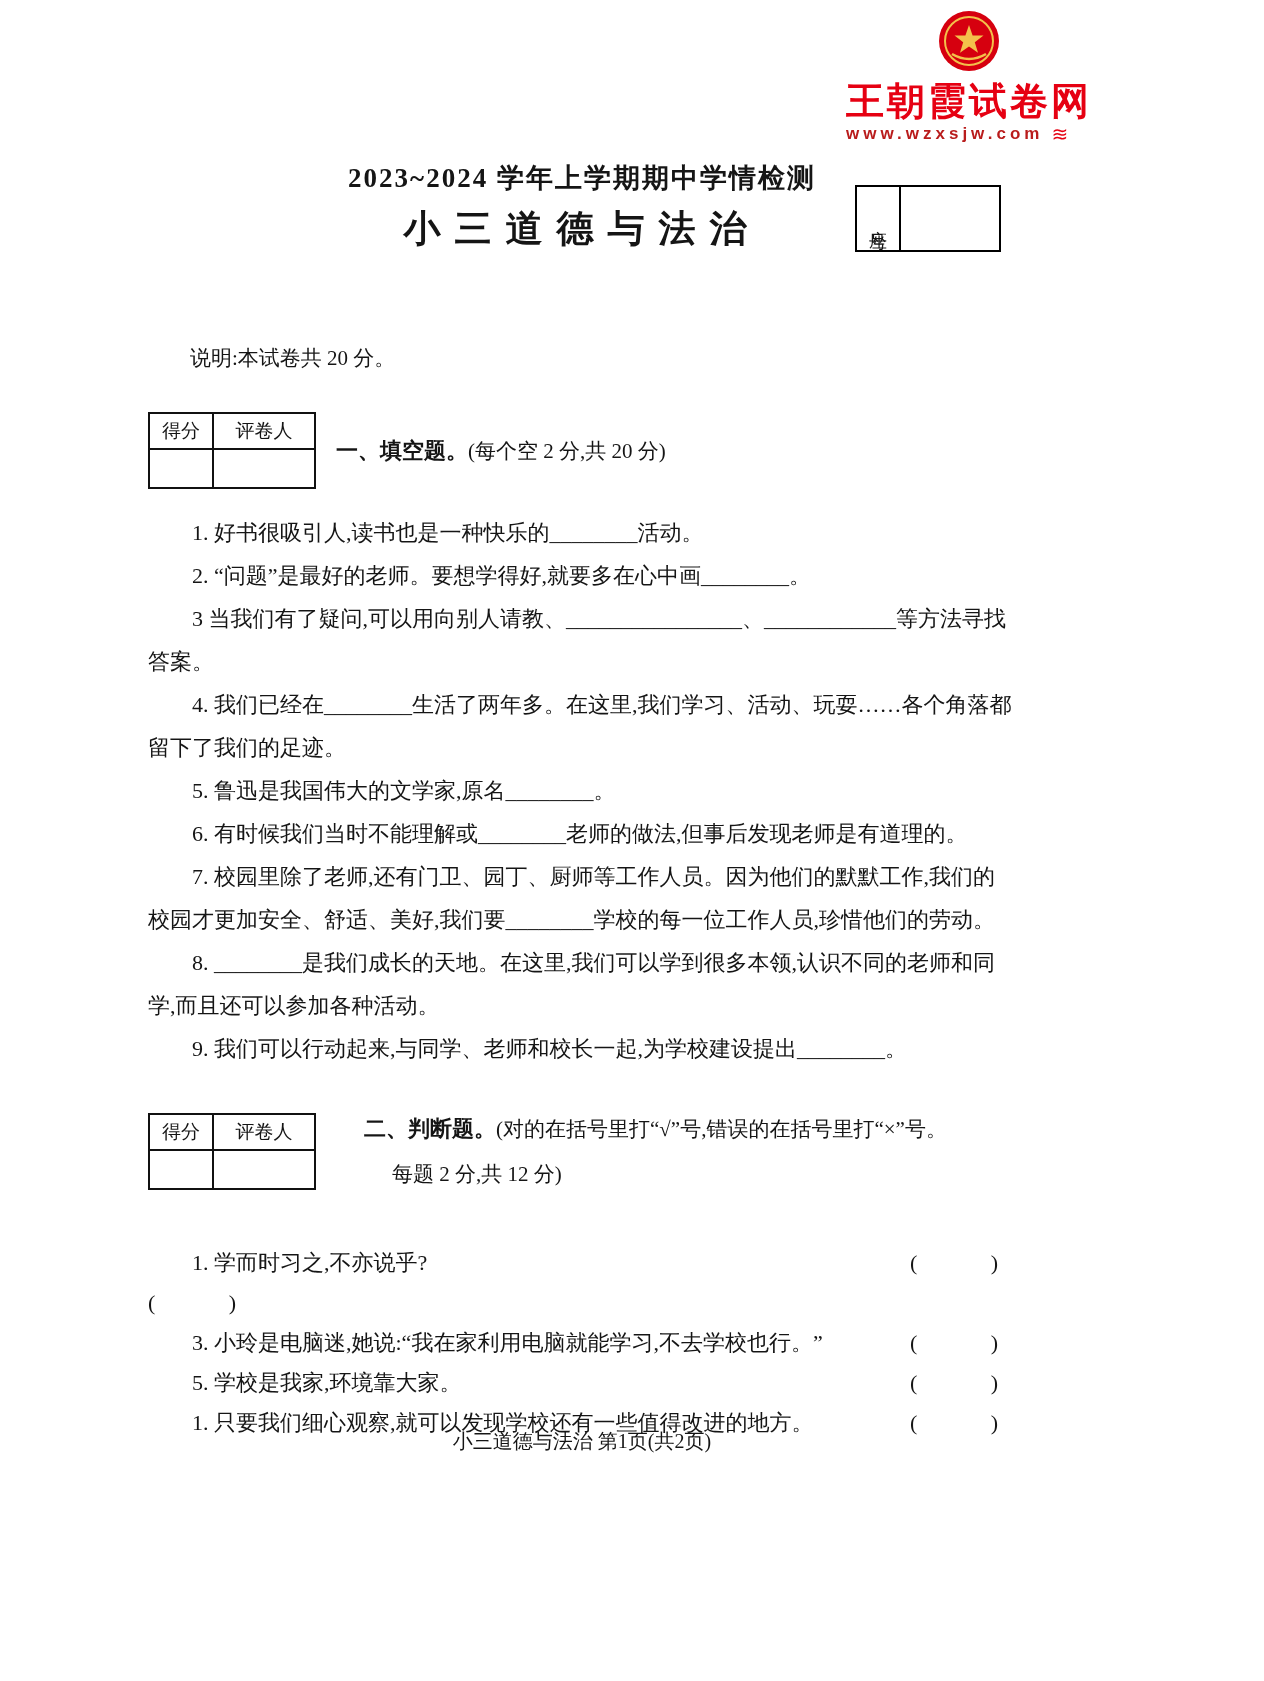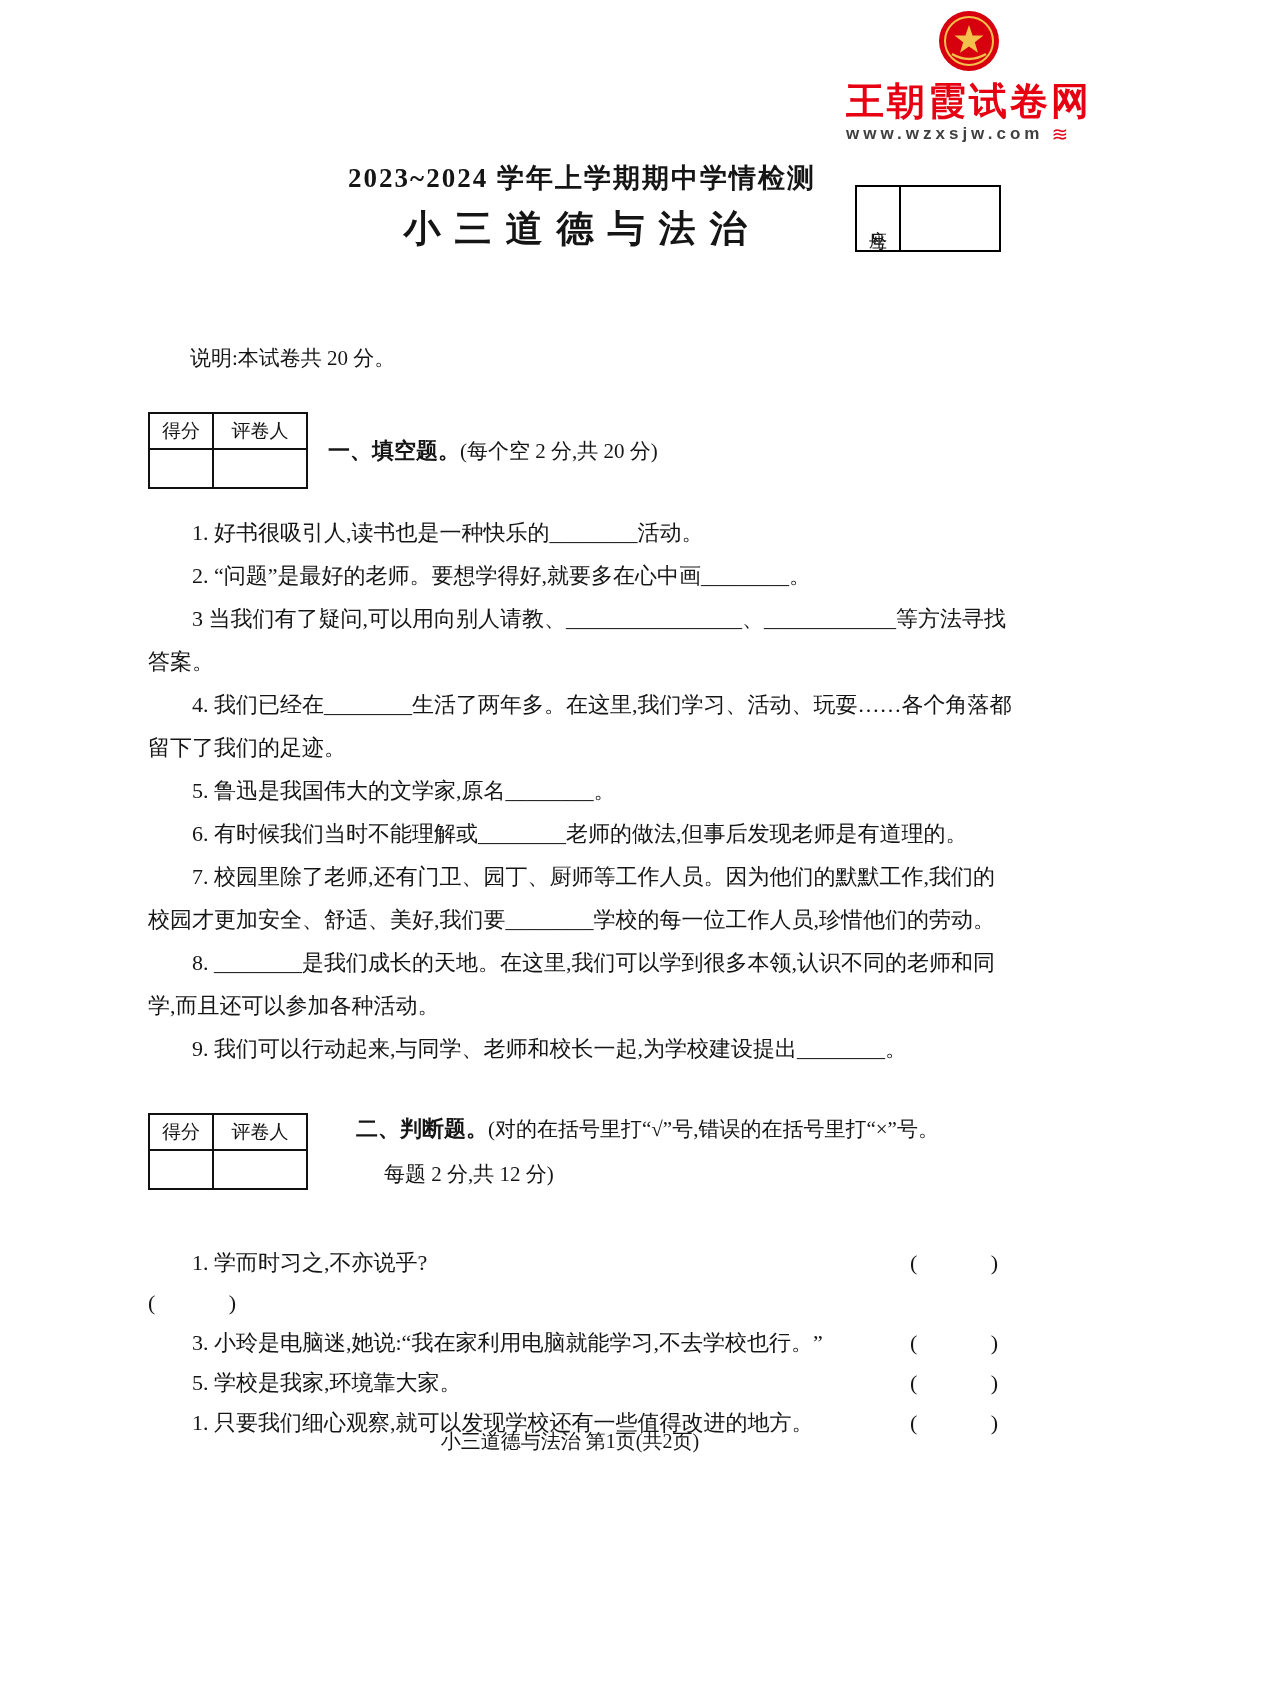--- a/index.html
+++ b/index.html
@@ -21,21 +21,21 @@
   }
   .logo-name {
     font-family:"Liberation Sans", sans-serif;
     font-weight:900; font-size:38px; line-height:1.05;
     color:#e60012; letter-spacing:3px;
   }
   .logo-url-row { display:flex; align-items:center; gap:8px; margin-top:2px; }
   .logo-url {
     font-family:"Liberation Sans", sans-serif;
     font-weight:700; font-size:17px; letter-spacing:4px;
-    color:#404040; text-transform:lowercase;
+    color:#b91c1c; text-transform:lowercase;
   }
   .logo-flourish { color:#e60012; font-size:20px; line-height:1; }
 
   
   .title-block { position:absolute; left:148px; top:160px; width:868px; text-align:center; }
   .exam-session { font-size:27px; font-weight:700; letter-spacing:2px; }
   .exam-title {
     margin-top:8px;
     font-family:"Liberation Sans", sans-serif;
     font-weight:700; font-size:37px; letter-spacing:14px;
@@ -60,21 +60,21 @@
   .content { position:absolute; left:148px; top:332px; width:868px; }
   .instructions { text-indent:2em; font-size:21px; margin-top:12px; }
 
   .score-panel { display:flex; align-items:center; margin-top:40px; }
   .score-table { border-collapse:collapse; }
   .score-table td {
     border:2px solid #111; text-align:center; vertical-align:middle;
     font-size:19px;
   }
   .score-table .c1 { width:64px; height:36px;margin-top:30px; }
-  .score-table .c2 { width:94px; height:36px;border-radius:8px; }
+  .score-table .c2 { width:102px; height:36px;border-radius:8px; }
   .score-table .empty td { height:39px; }
 
   .section-head { margin-left:20px; font-size:21px; }
   .section-head .bold {
     font-family:"Liberation Sans", sans-serif;
     font-weight:700; font-size:22px;
   }
   .section-head.two { margin-left:48px; line-height:45px; }
   .head-line2 { padding-left:28px; }
 
@@ -84,21 +84,21 @@
   .tf-list { margin-top:46px; }
   .tf-row { display:flex; justify-content:space-between; align-items:baseline; line-height:40px; }
   .tf-text { font-size:22px; padding-left:2em; }
   .tf-bracket {
     width:88px; margin-right:18px; flex:none;
     display:inline-flex; justify-content:space-between;
     font-size:22px;
   }
 
   .footer {
-    position:absolute; left:136px; top:1428px; width:868px;
+    position:absolute; left:148px; top:1428px; width:868px;
     text-align:center; font-size:20px;
   }
 </style>
 </head>
 <body>
 
 <div class="page">
 
   <div class="logo">
     <svg width="62" height="62" viewBox="0 0 62 62">

